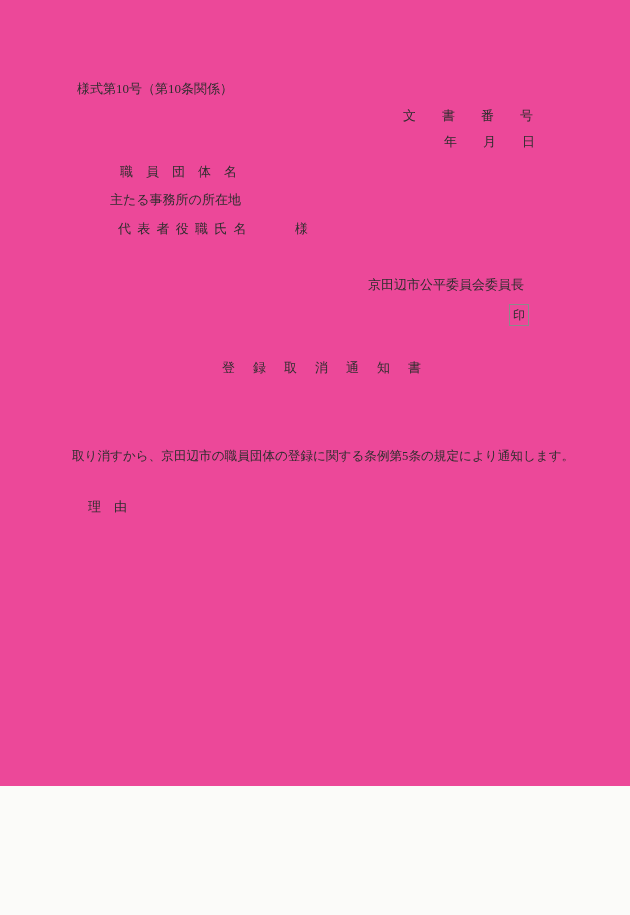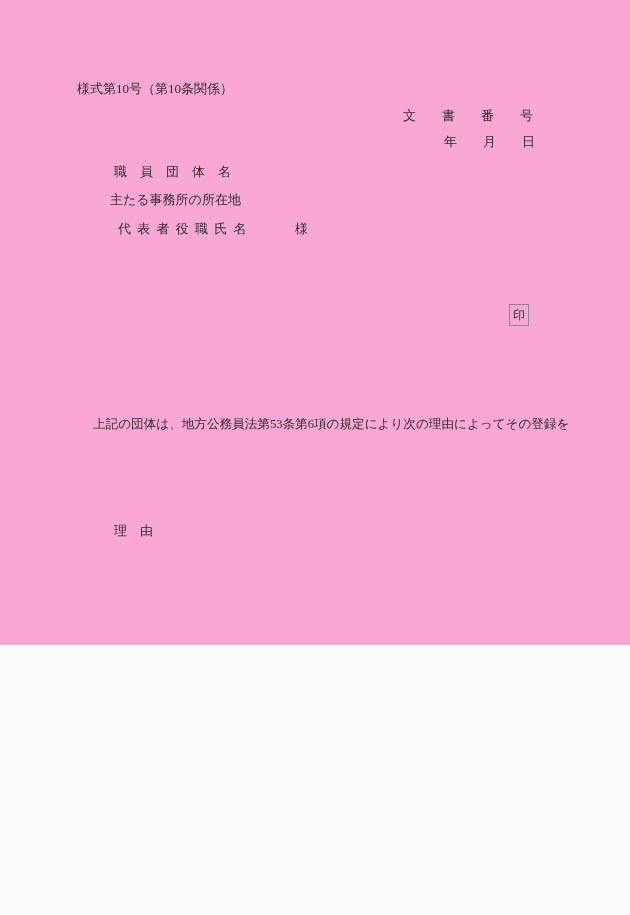--- a/index.html
+++ b/index.html
@@ -3,22 +3,22 @@
 <meta charset="utf-8">
 <style>
   html, body {
     margin: 0;
     padding: 0;
     background: #fbfbf9;
   }
   .page {
     position: relative;
     width: 630px;
-    height: 645px;
-    background: #f9a8d4;
+    height: 786px;
+    background: #ec4899;
     font-family: "Liberation Serif", "DejaVu Serif", serif;
     color: #2e2e2e;
     font-size: 13px;
     line-height: 1.15;
     overflow: hidden;
   }
   .abs {
     position: absolute;
     white-space: pre;
   }
@@ -44,32 +44,34 @@
 <body>
 
 <div class="page">
 
   <div class="abs" style="left:77px; top:82px;">様式第10号（第10条関係）</div>
 
   <div class="abs" style="left:403px; top:110px;font-family:Liberation Mono, monospace;">文　　書　　番　　号</div>
 
   <div class="abs" style="left:444px; top:135px;font-family:Liberation Serif, serif;">年　　月　　日</div>
 
-  <div class="abs" style="left:114px; top:165px;text-align:right;">職　員　団　体　名</div>
+  <div class="abs" style="left:120px; top:165px;text-align:right;">職　員　団　体　名</div>
 
   <div class="abs" style="left:110px; top:193px;">主たる事務所の所在地</div>
 
   <div class="abs rep-spacing" style="left:118px; top:222px;">代 表 者 役 職 氏 名</div>
 
   <div class="abs" style="left:295px; top:222px;">様</div>
 
+  <div class="abs" style="left:368px; top:278px;">京田辺市公平委員会委員長</div>
 
   <div class="seal-box">
     <span>印</span>
   </div>
 
-
-  <div class="abs body-line" style="left:93px; top:417px;">上記の団体は、地方公務員法第53条第6項の規定により次の理由によってその登録を</div>
+  <div class="abs title-spacing" style="left:222px; top:361px;">登　録　取　消　通　知　書</div>
 
 
-  <div class="abs" style="left:114px; top:500px;margin-top:24px;">理　由</div>
+  <div class="abs body-line" style="left:72px; top:449px;">取り消すから、京田辺市の職員団体の登録に関する条例第5条の規定により通知します。</div>
+
+  <div class="abs" style="left:88px; top:500px;">理　由</div>
 
 </div>
 
 </body></html>

